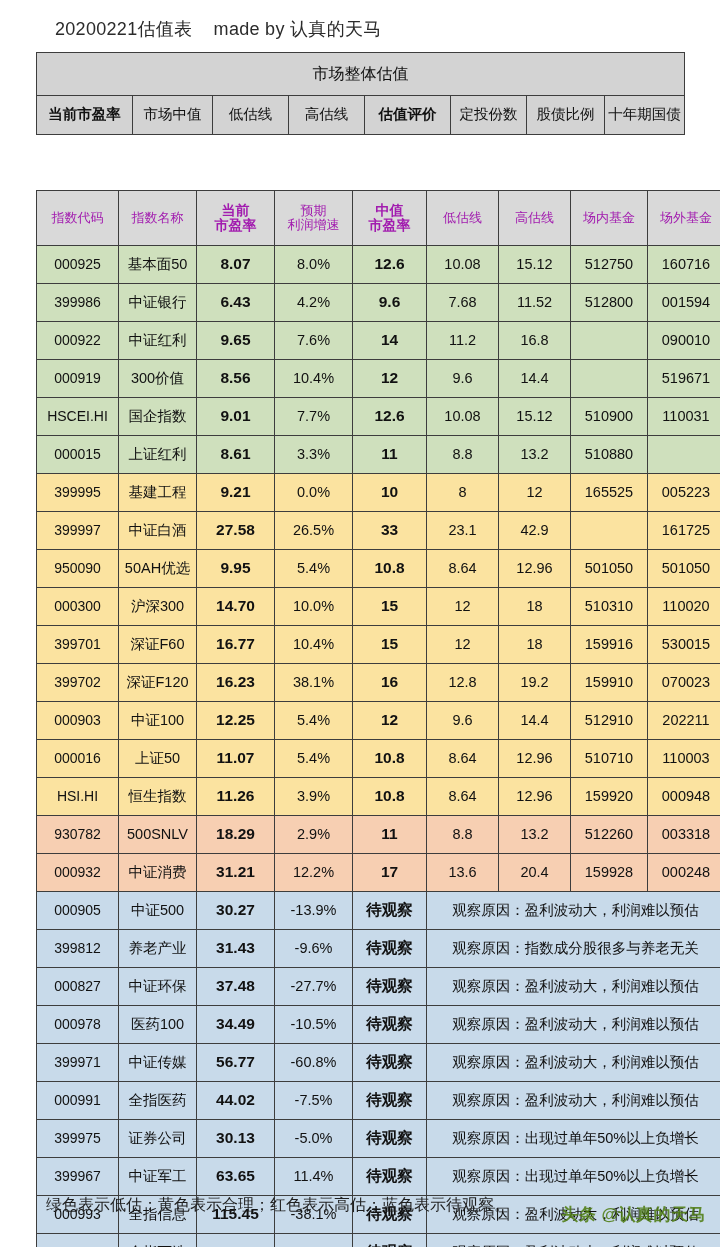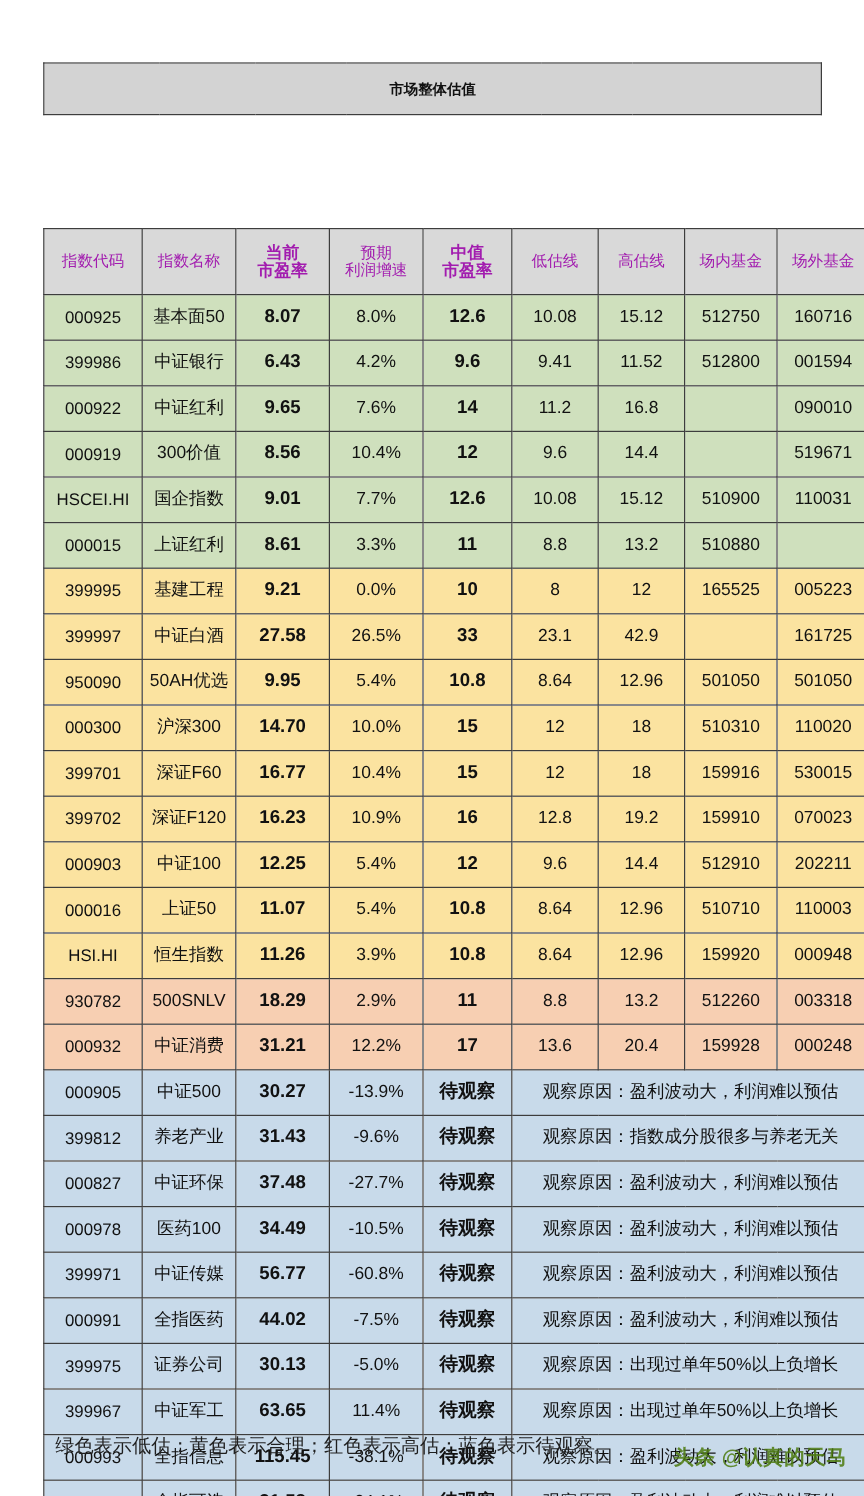--- a/index.html
+++ b/index.html
@@ -25,21 +25,21 @@
     vertical-align:middle;
     font-weight:normal;
     padding:0 1px;
     line-height:1.08;
     overflow:hidden;
   }
 
   
   .summary{position:absolute;left:36px;top:52px;width:648px;}
   .summary .sum-title{
-    background:#d3d3d3;font-size:12px;font-weight:bold;height:42px;color:#111;
+    background:#d3d3d3;font-size:16px;font-weight:normal;height:42px;color:#111;
   }
   .summary .sum-head td{
     background:#d3d3d3;font-size:14.5px;height:38px;color:#111;
   }
   .summary .sum-head td.em{font-weight:bold;}
   .summary .sum-val td{
     background:#fce8a6;font-size:15px;height:38px;color:#111;
   }
   .summary .sum-val td.em{font-weight:bold;font-size:17px;}
 
@@ -69,35 +69,46 @@
     position:absolute;right:14px;top:1203px;
     font-size:17px;font-weight:bold;color:#4d7c0f;
     opacity:.85;white-space:nowrap;letter-spacing:.5px;
   }
 </style>
 </head>
 <body>
 
 <div class="page">
 
+  <div class="title">20200221估值表    made by 认真的天马</div>
 
   <table class="summary">
     <colgroup>
       <col style="width:96px">
         <col style="width:80px">
         <col style="width:76px">
         <col style="width:76px">
       <col style="width:86px">
         <col style="width:76px">
         <col style="width:78px">
         <col style="width:80px">
     </colgroup>
     <tbody>
       <tr>
         <td class="sum-title" colspan="8">市场整体估值</td>
+      </tr>
+      <tr class="sum-head">
+        <td class="em">当前市盈率</td>
+        <td>市场中值</td>
+        <td>低估线</td>
+        <td>高估线</td>
+        <td class="em">估值评价</td>
+        <td>定投份数</td>
+        <td>股债比例</td>
+        <td>十年期国债</td>
       </tr>
     </tbody>
   </table>
 
   <table class="main">
     <colgroup>
       <col style="width:82px">
         <col style="width:78px">
         <col style="width:78px">
         <col style="width:78px">
@@ -131,21 +142,21 @@
           <td>15.12</td>
           <td>512750</td>
           <td>160716</td>
         </tr>
         <tr class="green">
           <td class="code">399986</td>
           <td class="nm">中证银行</td>
           <td class="pe">6.43</td>
           <td>4.2%</td>
           <td class="mid">9.6</td>
-          <td>9.41</td>
+          <td>7.68</td>
           <td>11.52</td>
           <td>512800</td>
           <td>001594</td>
         </tr>
         <tr class="green">
           <td class="code">000922</td>
           <td class="nm">中证红利</td>
           <td class="pe">9.65</td>
           <td>7.6%</td>
           <td class="mid">14</td>
@@ -239,21 +250,21 @@
           <td class="mid">15</td>
           <td>12</td>
           <td>18</td>
           <td>159916</td>
           <td>530015</td>
         </tr>
         <tr class="yellow">
           <td class="code">399702</td>
           <td class="nm">深证F120</td>
           <td class="pe">16.23</td>
-          <td>10.9%</td>
+          <td>38.1%</td>
           <td class="mid">16</td>
           <td>12.8</td>
           <td>19.2</td>
           <td>159910</td>
           <td>070023</td>
         </tr>
         <tr class="yellow">
           <td class="code">000903</td>
           <td class="nm">中证100</td>
           <td class="pe">12.25</td>

